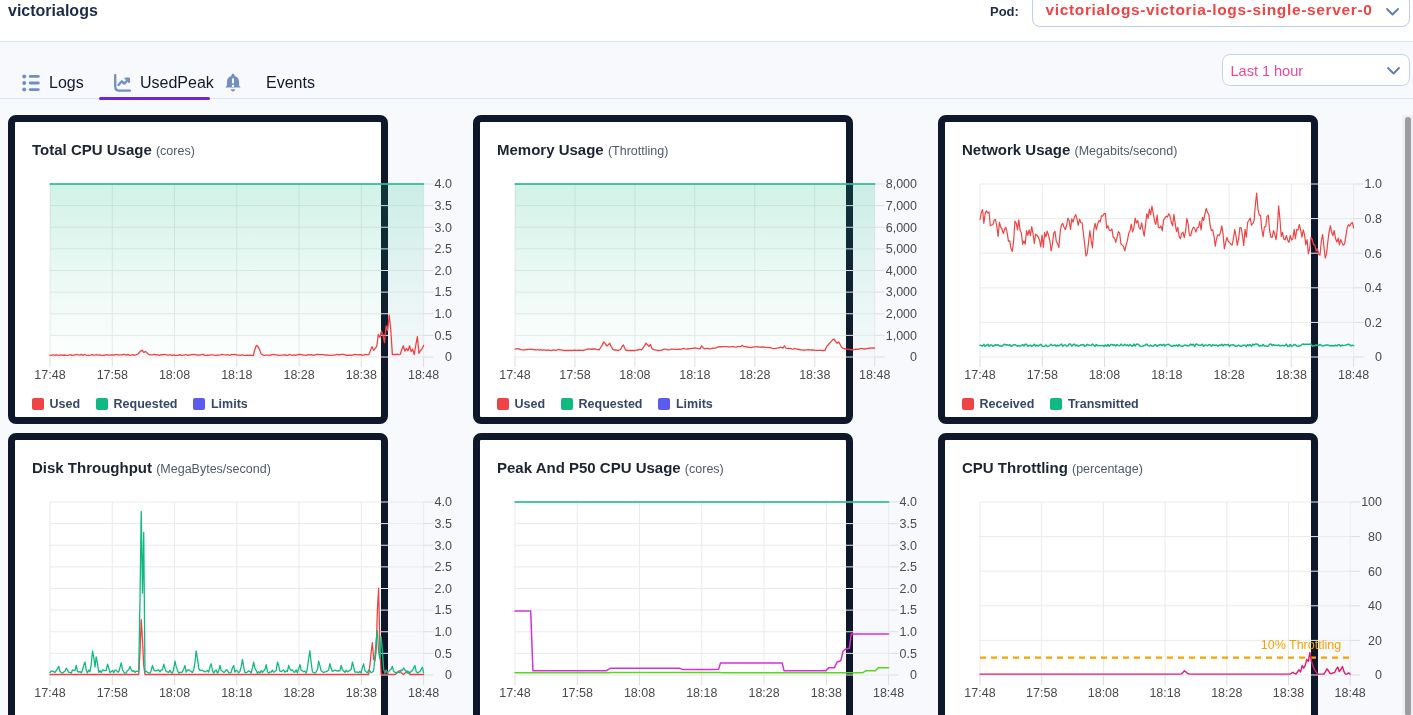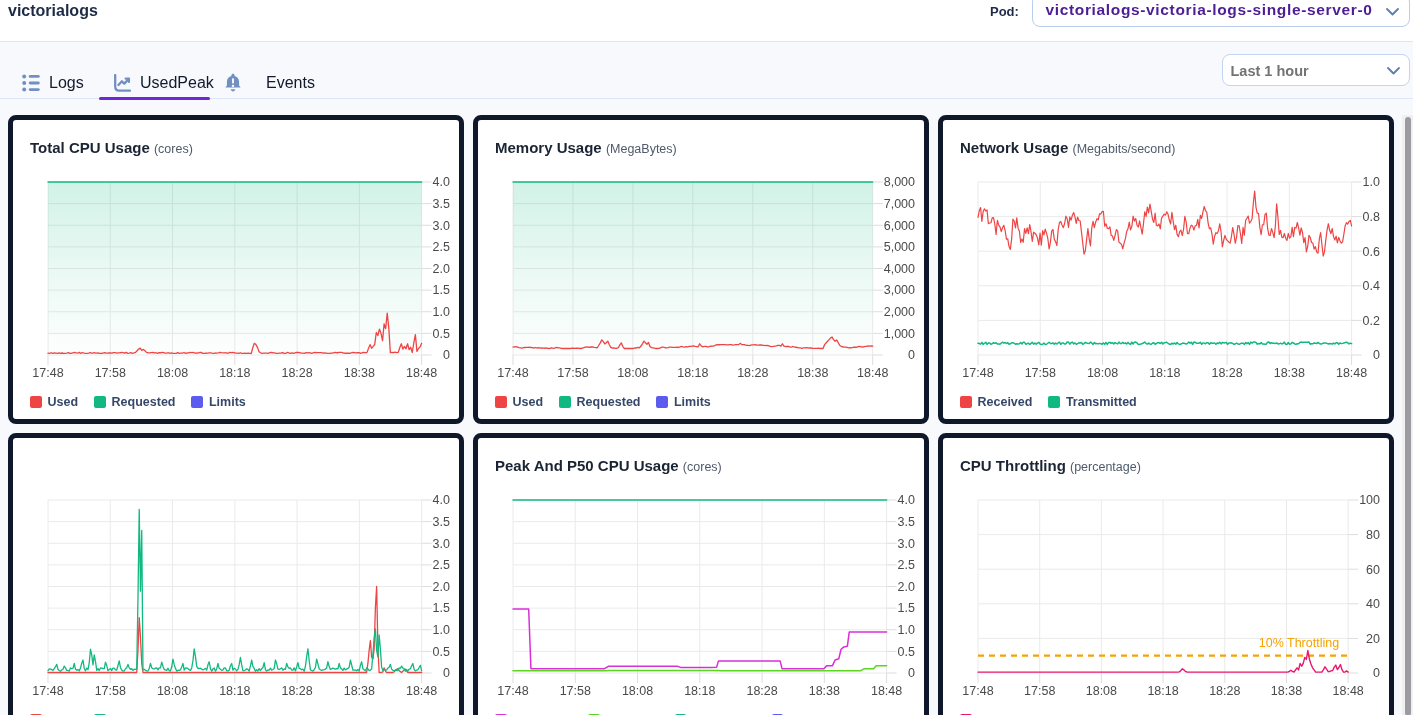--- a/index.html
+++ b/index.html
@@ -5,32 +5,32 @@
 * { margin:0; padding:0; box-sizing:border-box; }
 html,body { width:1413px; height:715px; overflow:hidden; background:#f7f9fd;
   font-family:"Liberation Sans",sans-serif; }
 .hdr { position:absolute; left:0; top:0; width:1413px; height:42px; background:#fff;
   border-bottom:1px solid #dbe6f6;padding-left:8px; }
 .brand { position:absolute; left:8px; top:2px; font-size:16px; font-weight:700; color:#1d2b47; }
 .podlbl { position:absolute; left:990px; top:4px; font-size:13px; font-weight:700; color:#1e2b47; }
 .podsel { position:absolute; left:1032px; top:-6px; width:378px; height:33px; background:#fff;
   border:1px solid #b9cdec; border-radius:8px; }
 .podsel .t { position:absolute; left:0; right:24px; top:6px; text-align:center; font-size:15.5px;
-  font-weight:700; color:#4c1d95; letter-spacing:0.65px; }
+  font-weight:700; color:#ef4444; letter-spacing:0.65px; }
 .tabbar { position:absolute; left:0; top:42px; width:1413px; height:57px; background:#f7f9fd;
   border-bottom:1px solid #dbe6f6; }
 .tab { position:absolute; top:16px; height:34px; display:flex; align-items:flex-end; gap:9px;
   font-size:16px; font-weight:500; color:#121a2b; }
 .uline { position:absolute; left:99px; top:55px; width:111px; height:3px; background:#6d28d9;
   border-radius:2px; }
 .hoursel { position:absolute; left:1222px; top:12px; width:188px; height:32px; background:#fff;
   border:1px solid #c2d4f0; border-radius:8px; }
-.hoursel .t { position:absolute; left:7.5px; top:7.5px; font-size:14.5px; color:#737373;font-weight:bold; }
+.hoursel .t { position:absolute; left:7.5px; top:7.5px; font-size:14.5px; color:#ec4899; }
 .content { position:absolute; left:0; top:99px; width:1413px; height:616px; }
-.card { position:absolute; width:456px; height:309px; background:#fff; border:5px solid #0f172a;
+.card { position:absolute; width:380px; height:309px; background:#fff; border:7px solid #0f172a;
   border-radius:8px; }
 .ct { position:absolute; left:17px; top:19px; font-size:15px; font-weight:700; color:#1b2433; }
 .cu { font-size:12.5px; font-weight:400; color:#4e5a6b; }
 .legend { position:absolute; left:17px; top:275.5px; display:flex; align-items:center; gap:16px;
   font-size:12.5px; font-weight:700; color:#36486a; }
 .li { display:flex; align-items:center; gap:6px; }
 .sq { width:11.5px; height:11.5px; border-radius:2px; display:inline-block; }
 .sbtrack { position:absolute; left:1402px; top:15.5px; width:11px; height:601px; background:#f0f0f0; }
 .sbthumb { position:absolute; left:2.5px; top:2px; width:6.5px; height:599px; background:#9b9ba1;
   border-radius:3.5px; }
@@ -101,21 +101,21 @@
         <path d="M35 233.12 L36.56 233.32 L38.13 232.75 L39.69 233.4 L41.25 232.88 L42.82 233.08 L44.38 233.42 L45.94 232.92 L47.51 233.44 L49.07 233 L50.63 233.41 L52.2 233.38 L53.76 233.01 L55.32 232.56 L56.89 233.35 L58.45 233.24 L60.01 232.78 L61.58 232.42 L63.14 232.84 L64.7 233.04 L66.27 232.39 L67.83 233.43 L69.39 232.52 L70.96 233.16 L72.52 233.32 L74.08 233.35 L75.65 233.14 L77.21 232.57 L78.77 233.28 L80.34 232.83 L81.9 232.77 L83.46 233.07 L85.03 232.87 L86.59 233.42 L88.15 233.42 L89.71 233.25 L91.28 232.72 L92.84 233.01 L94.4 233.13 L95.97 232.83 L97.53 232.98 L99.09 233.15 L100.66 232.59 L102.22 232.7 L103.78 233.21 L105.35 232.84 L106.91 232.9 L108.47 232.5 L110.04 232.67 L111.6 233.16 L113.16 232.38 L114.73 233.35 L116.29 233.02 L117.85 232.63 L119.42 233.32 L120.98 232.94 L122.54 232.4 L124.11 230.71 L125.67 229.02 L127.23 228.08 L128.8 230.52 L130.36 229.38 L131.92 230.72 L133.49 232.37 L135.05 232.83 L136.61 232.97 L138.18 232.54 L139.74 232.42 L141.3 232.95 L142.87 232.74 L144.43 233.42 L145.99 232.7 L147.56 232.76 L149.12 232.37 L150.68 232.56 L152.25 233.17 L153.81 233.05 L155.37 232.73 L156.94 233.46 L158.5 232.97 L160.06 233.3 L161.63 233.35 L163.19 233.42 L164.75 232.62 L166.32 233.34 L167.88 233.21 L169.44 233.05 L171.01 232.51 L172.57 233.4 L174.13 232.98 L175.7 232.87 L177.26 232.49 L178.82 232.56 L180.39 232.51 L181.95 233.17 L183.51 233.02 L185.08 233.08 L186.64 232.49 L188.2 232.41 L189.77 233.32 L191.33 233.29 L192.89 233.23 L194.46 233.22 L196.02 232.94 L197.58 232.82 L199.14 233.19 L200.71 233.48 L202.27 233.02 L203.83 233.07 L205.4 232.85 L206.96 232.41 L208.52 232.71 L210.09 232.91 L211.65 232.79 L213.21 232.73 L214.78 233.43 L216.34 232.47 L217.9 232.61 L219.47 232.5 L221.03 232.59 L222.59 233.05 L224.16 233.04 L225.72 233.37 L227.28 232.77 L228.85 233.42 L230.41 233.41 L231.97 233.25 L233.54 233.3 L235.1 233.1 L236.66 233.43 L238.23 233.49 L239.79 227.76 L241.35 223.32 L242.92 224.62 L244.48 227.39 L246.04 231.73 L247.61 232.8 L249.17 233.32 L250.73 233.2 L252.3 233.1 L253.86 233.08 L255.42 233.35 L256.99 232.53 L258.55 232.37 L260.11 232.96 L261.68 232.94 L263.24 233.39 L264.8 233.37 L266.37 233.1 L267.93 233.19 L269.49 232.55 L271.06 233.3 L272.62 233.46 L274.18 232.42 L275.75 232.89 L277.31 233.32 L278.87 232.88 L280.44 233.46 L282 232.89 L283.56 232.39 L285.13 232.52 L286.69 232.7 L288.25 233.19 L289.82 233.07 L291.38 233.3 L292.94 232.62 L294.51 232.89 L296.07 232.61 L297.63 233.12 L299.2 233.24 L300.76 232.57 L302.32 232.38 L303.88 232.53 L305.45 232.58 L307.01 232.57 L308.57 232.65 L310.14 233.23 L311.7 232.9 L313.26 233.09 L314.83 233.45 L316.39 233.45 L317.95 233.17 L319.52 233.19 L321.08 232.71 L322.64 232.41 L324.21 232.98 L325.77 232.43 L327.33 232.38 L328.9 232.41 L330.46 233.08 L332.02 233.24 L333.59 233.23 L335.15 233.27 L336.71 233.26 L338.28 232.78 L339.84 232.47 L341.4 232.54 L342.97 232.95 L344.53 232.75 L346.09 232.59 L347.66 233.39 L349.22 232.74 L350.78 232.46 L352.35 232.61 L353.91 232.64 L355.47 228.49 L357.04 224.62 L358.6 228.35 L360.16 226.35 L361.73 224.38 L363.29 212.51 L364.85 215.54 L366.42 209.05 L367.98 213.38 L369.54 220.58 L371.11 203.86 L372.67 208.59 L374.23 193.05 L375.8 208.19 L377.36 232.61 L378.92 232.48 L380.49 232.72 L382.05 232.05 L383.61 232.53 L385.18 232.44 L386.74 227.78 L388.3 223.75 L389.87 229.14 L391.43 226.35 L392.99 228.79 L394.56 223.75 L396.12 229.69 L397.68 227.22 L399.25 232.51 L400.81 222.98 L402.37 214.67 L403.94 231.41 L405.5 228.51 L407.06 226.89 L408.62 223.32" fill="none" stroke="#ef4444" stroke-width="1.3" stroke-linejoin="round" stroke-linecap="round"></path>
         <path d="M35 62 L408.62 62" fill="none" stroke="#10b981" stroke-width="1.3" stroke-linejoin="round" stroke-linecap="round"></path>
       </svg>
       <div class="legend">
         <span class="li"><span class="sq" style="background:#ef4444"></span>Used</span>
         <span class="li"><span class="sq" style="background:#10b981"></span>Requested</span>
         <span class="li"><span class="sq" style="background:#5b5bf0"></span>Limits</span>
       </div>
     </div>
 <div class="card" style="left:473px;top:15.5px">
-      <div class="ct">Memory Usage <span class="cu">(MegaBytes)</span></div>
+      <div class="ct">Memory Usage <span class="cu">(Throttling)</span></div>
       <svg width="456" height="280" viewBox="0 0 456 280" style="position:absolute;left:0;top:0;overflow:visible">
         <defs>
           <linearGradient id="gfb" x1="0" y1="0" x2="0" y2="1">
             <stop offset="0" stop-color="#10b981" stop-opacity="0.19"></stop>
             <stop offset="0.55" stop-color="#10b981" stop-opacity="0.08"></stop>
             <stop offset="1" stop-color="#10b981" stop-opacity="0.008"></stop>
           </linearGradient>
         </defs>
         <line x1="35" y1="62" x2="35" y2="235" stroke="#eaeaea" stroke-width="1"></line>
         <line x1="94.95" y1="62" x2="94.95" y2="235" stroke="#eaeaea" stroke-width="1"></line>
@@ -226,20 +226,21 @@
         <text x="408.62" y="257" font-size="12.5" fill="#4a4a4a" text-anchor="middle">18:48</text>
         <path d="M35 97.29 L36.29 90.75 L37.59 87.57 L38.88 101.44 L40.17 91.49 L41.46 88.88 L42.76 91.03 L44.05 89.95 L45.34 103.61 L46.64 103.04 L47.93 102.72 L49.22 97.92 L50.51 97.61 L51.81 104.1 L53.1 114.47 L54.39 100.24 L55.69 105.08 L56.98 106.96 L58.27 111.6 L59.56 107.59 L60.86 105.28 L62.15 110.69 L63.44 119.16 L64.73 118.79 L66.03 126.58 L67.32 129.44 L68.61 119.18 L69.91 99.21 L71.2 101.1 L72.49 107.87 L73.78 97.73 L75.08 108.17 L76.37 110.99 L77.66 122.39 L78.96 118.99 L80.25 122.29 L81.54 108.53 L82.83 113.45 L84.13 107.79 L85.42 113.69 L86.71 104.58 L88.01 111.73 L89.3 121.4 L90.59 112.2 L91.88 113.27 L93.18 114.74 L94.47 118 L95.76 124.89 L97.06 113.12 L98.35 125.1 L99.64 110.67 L100.93 114.86 L102.23 109.08 L103.52 113.2 L104.81 118.5 L106.11 129 L107.4 122.34 L108.69 111.08 L109.98 109.39 L111.28 119.33 L112.57 121.62 L113.86 125.53 L115.15 110.11 L116.45 102.68 L117.74 101.47 L119.03 105.01 L120.33 107.66 L121.62 103.52 L122.91 96.16 L124.2 98.74 L125.5 107.42 L126.79 96.85 L128.08 100.16 L129.38 95.26 L130.67 92.5 L131.96 96.87 L133.25 103.42 L134.55 97.05 L135.84 100.51 L137.13 100.8 L138.43 111.69 L139.72 122.87 L141.01 134.04 L142.3 131.02 L143.6 119.85 L144.89 108.68 L146.18 118.63 L147.48 125.81 L148.77 107.85 L150.06 101.28 L151.35 107.62 L152.65 102.23 L153.94 98.59 L155.23 99.83 L156.53 93.73 L157.82 94.09 L159.11 91.59 L160.4 91.43 L161.7 106.23 L162.99 103.72 L164.28 108.25 L165.57 108.64 L166.87 106.95 L168.16 115.15 L169.45 115.99 L170.75 120.35 L172.04 115.62 L173.33 109.58 L174.62 110.93 L175.92 121.96 L177.21 123.08 L178.5 124.45 L179.8 128.79 L181.09 123.12 L182.38 118.64 L183.67 111.61 L184.97 108.77 L186.26 102.09 L187.55 109.92 L188.85 106.34 L190.14 96.17 L191.43 101.02 L192.72 98.43 L194.02 105.27 L195.31 107.23 L196.6 100.78 L197.9 107.55 L199.19 114.08 L200.48 103.59 L201.77 91.76 L203.07 96.33 L204.36 87.17 L205.65 92.78 L206.95 84.18 L208.24 91.35 L209.53 99.16 L210.82 102.49 L212.12 93.21 L213.41 105.32 L214.7 105.92 L215.99 103.92 L217.29 108.94 L218.58 98.05 L219.87 96.12 L221.17 94.2 L222.46 95.09 L223.75 91.72 L225.04 94.31 L226.34 100.01 L227.63 103.96 L228.92 92.23 L230.22 101.66 L231.51 109.76 L232.8 105.22 L234.09 114.39 L235.39 116.71 L236.68 111.63 L237.97 110.03 L239.27 115.55 L240.56 109.4 L241.85 96.39 L243.14 101.79 L244.44 113.54 L245.73 113.75 L247.02 108.2 L248.32 105.23 L249.61 106.07 L250.9 110.16 L252.19 105.91 L253.49 105.3 L254.78 99.44 L256.07 107.96 L257.37 95.31 L258.66 98.47 L259.95 91.97 L261.24 86.47 L262.54 90.72 L263.83 92.37 L265.12 103.26 L266.41 108.77 L267.71 107.83 L269 114.06 L270.29 124.19 L271.59 116.52 L272.88 112.68 L274.17 113.41 L275.46 110.66 L276.76 103.74 L278.05 111.93 L279.34 126.79 L280.64 120.65 L281.93 115.33 L283.22 119.26 L284.51 120.67 L285.81 121.97 L287.1 123.03 L288.39 116.78 L289.69 107.48 L290.98 114.21 L292.27 123.27 L293.56 117.12 L294.86 105.56 L296.15 105.74 L297.44 113.75 L298.74 123.46 L300.03 107.47 L301.32 115.28 L302.61 100.56 L303.91 98.34 L305.2 95.99 L306.49 103.07 L307.79 101.7 L309.08 98.61 L310.37 82.65 L311.66 71.15 L312.96 87.12 L314.25 93.07 L315.54 93.31 L316.83 107.33 L318.13 114.76 L319.42 104.75 L320.71 104.77 L322.01 94.39 L323.3 93.08 L324.59 108.18 L325.88 115.23 L327.18 115.37 L328.47 108.52 L329.76 112.39 L331.06 117.72 L332.35 106.24 L333.64 83.79 L334.93 97.26 L336.23 114.46 L337.52 110.34 L338.81 117.09 L340.11 117.7 L341.4 113.47 L342.69 118.18 L343.98 120.46 L345.28 113.34 L346.57 118.05 L347.86 116.6 L349.16 107.44 L350.45 116.78 L351.74 107.44 L353.03 108.02 L354.33 102.49 L355.62 107.8 L356.91 115.14 L358.21 107.94 L359.5 112.48 L360.79 122.62 L362.08 117.62 L363.38 131.84 L364.67 126.72 L365.96 115.4 L367.25 117.5 L368.55 122.49 L369.84 123.07 L371.13 129.04 L372.43 126.66 L373.72 132.15 L375.01 133.16 L376.3 119.21 L377.6 112.51 L378.89 124.27 L380.18 136.03 L381.48 131.91 L382.77 120.15 L384.06 110.05 L385.35 103.72 L386.65 110.29 L387.94 113.68 L389.23 108.52 L390.53 116.61 L391.82 119.97 L393.11 116.08 L394.4 122.98 L395.7 117.38 L396.99 120.81 L398.28 123.16 L399.58 121.81 L400.87 114.06 L402.16 105.75 L403.45 102.68 L404.75 104.06 L406.04 101.51 L407.33 100.48 L408.62 106.04" fill="none" stroke="#ef4444" stroke-width="1.2" stroke-linejoin="round" stroke-linecap="round"></path>
         <path d="M35 223.33 L36.29 223.54 L37.59 224.11 L38.88 222.35 L40.17 224.43 L41.46 223.23 L42.76 222.27 L44.05 224.25 L45.34 223.1 L46.64 222.95 L47.93 224.35 L49.22 223.53 L50.51 222.74 L51.81 223.35 L53.1 222.69 L54.39 224.07 L55.69 223.87 L56.98 224.18 L58.27 223.22 L59.56 222.21 L60.86 223.02 L62.15 222.57 L63.44 223.52 L64.73 222.64 L66.03 224.2 L67.32 223.74 L68.61 222.81 L69.91 222.69 L71.2 223.43 L72.49 224.23 L73.78 223.8 L75.08 223.94 L76.37 223.77 L77.66 222.49 L78.96 223.96 L80.25 222.3 L81.54 222.32 L82.83 224.31 L84.13 223.53 L85.42 223.26 L86.71 224.39 L88.01 223.42 L89.3 222.25 L90.59 224.18 L91.88 223 L93.18 224.15 L94.47 223.05 L95.76 222.28 L97.06 223.96 L98.35 224.43 L99.64 224.24 L100.93 223.14 L102.23 224.4 L103.52 224.24 L104.81 223.24 L106.11 222.22 L107.4 223.43 L108.69 223.48 L109.98 222.9 L111.28 224.22 L112.57 223.04 L113.86 224.03 L115.15 222.97 L116.45 222.13 L117.74 224.32 L119.03 223.1 L120.33 222.98 L121.62 224.09 L122.91 223.8 L124.2 222.04 L125.5 222.03 L126.79 224.15 L128.08 222.74 L129.38 222.14 L130.67 223.87 L131.96 222.97 L133.25 224.34 L134.55 223.56 L135.84 222.81 L137.13 223.02 L138.43 222.57 L139.72 224.24 L141.01 223.61 L142.3 222.35 L143.6 223.03 L144.89 223.35 L146.18 223.47 L147.48 222.06 L148.77 223.06 L150.06 224.4 L151.35 222.51 L152.65 223.65 L153.94 223.4 L155.23 223.93 L156.53 223.37 L157.82 223.66 L159.11 224.23 L160.4 222.92 L161.7 224.2 L162.99 222.55 L164.28 224.39 L165.57 222.56 L166.87 222.49 L168.16 223.24 L169.45 222.73 L170.75 223.85 L172.04 222.66 L173.33 223.42 L174.62 223.89 L175.92 222.11 L177.21 223.48 L178.5 223.54 L179.8 222.36 L181.09 223.55 L182.38 222.83 L183.67 224.03 L184.97 222.4 L186.26 223.82 L187.55 224.32 L188.85 222.08 L190.14 224.03 L191.43 222.15 L192.72 222.06 L194.02 222.98 L195.31 224.42 L196.6 224.3 L197.9 223.94 L199.19 223.51 L200.48 222.97 L201.77 222.11 L203.07 223.59 L204.36 224.11 L205.65 223.09 L206.95 224.11 L208.24 224.24 L209.53 223.1 L210.82 222.76 L212.12 224.29 L213.41 223.35 L214.7 222.74 L215.99 222.6 L217.29 223.52 L218.58 222.3 L219.87 224.04 L221.17 222.71 L222.46 222.58 L223.75 222.32 L225.04 223.25 L226.34 224.21 L227.63 224.33 L228.92 223.17 L230.22 224.03 L231.51 222.92 L232.8 224.24 L234.09 222.56 L235.39 223.91 L236.68 224.42 L237.97 224.02 L239.27 223.34 L240.56 223.09 L241.85 223.51 L243.14 224.03 L244.44 223.28 L245.73 222.15 L247.02 223.15 L248.32 222.17 L249.61 224.38 L250.9 222.04 L252.19 222.29 L253.49 223.13 L254.78 223.18 L256.07 223.15 L257.37 222.24 L258.66 224.29 L259.95 222.89 L261.24 223.13 L262.54 223.72 L263.83 222.69 L265.12 222.7 L266.41 224.2 L267.71 222.75 L269 223.35 L270.29 223.26 L271.59 222.9 L272.88 224.32 L274.17 222.99 L275.46 223.54 L276.76 222.32 L278.05 223.89 L279.34 222.45 L280.64 222.68 L281.93 222.93 L283.22 222.33 L284.51 224.36 L285.81 223 L287.1 222.96 L288.39 222.8 L289.69 223.46 L290.98 224.28 L292.27 223.99 L293.56 222.97 L294.86 224.01 L296.15 224.29 L297.44 223.59 L298.74 223.31 L300.03 223.15 L301.32 224.38 L302.61 222.57 L303.91 223.64 L305.2 222.55 L306.49 224.43 L307.79 222.14 L309.08 223.02 L310.37 222.08 L311.66 222.06 L312.96 222.43 L314.25 224.19 L315.54 223.6 L316.83 223.89 L318.13 222.56 L319.42 223.98 L320.71 223.91 L322.01 224.18 L323.3 224.16 L324.59 222.17 L325.88 222.08 L327.18 223.54 L328.47 222.65 L329.76 223.31 L331.06 223.18 L332.35 223.55 L333.64 222.91 L334.93 223.88 L336.23 223.83 L337.52 223.19 L338.81 223.97 L340.11 223.38 L341.4 222.16 L342.69 224.39 L343.98 224.2 L345.28 222.51 L346.57 224.31 L347.86 223.84 L349.16 222.38 L350.45 222.98 L351.74 223.91 L353.03 224.31 L354.33 223.78 L355.62 223.72 L356.91 222.51 L358.21 222.08 L359.5 222.54 L360.79 222.26 L362.08 222.19 L363.38 222.32 L364.67 222.22 L365.96 222.1 L367.25 224.22 L368.55 223.68 L369.84 223.85 L371.13 222.98 L372.43 223.26 L373.72 223.61 L375.01 222.42 L376.3 223.48 L377.6 223.94 L378.89 223.78 L380.18 223.33 L381.48 222.97 L382.77 223.07 L384.06 223.38 L385.35 224 L386.65 223.47 L387.94 223.66 L389.23 224.03 L390.53 223.13 L391.82 223.99 L393.11 222.72 L394.4 222.85 L395.7 224.11 L396.99 222.93 L398.28 223.63 L399.58 223.36 L400.87 222.98 L402.16 222.6 L403.45 222.31 L404.75 222.67 L406.04 223.94 L407.33 223.13 L408.62 223.63" fill="none" stroke="#10b981" stroke-width="1.5" stroke-linejoin="round" stroke-linecap="round"></path>
       </svg>
       <div class="legend">
         <span class="li"><span class="sq" style="background:#ef4444"></span>Received</span>
         <span class="li"><span class="sq" style="background:#10b981"></span>Transmitted</span>
       </div>
     </div>
 <div class="card" style="left:8px;top:333.5px">
+      <div class="ct">Disk Throughput <span class="cu">(MegaBytes/second)</span></div>
       <svg width="456" height="280" viewBox="0 0 456 280" style="position:absolute;left:0;top:0;overflow:visible">
         <defs>
           <linearGradient id="gfd" x1="0" y1="0" x2="0" y2="1">
             <stop offset="0" stop-color="#10b981" stop-opacity="0.19"></stop>
             <stop offset="0.55" stop-color="#10b981" stop-opacity="0.08"></stop>
             <stop offset="1" stop-color="#10b981" stop-opacity="0.008"></stop>
           </linearGradient>
         </defs>
         <line x1="35" y1="62" x2="35" y2="235" stroke="#eaeaea" stroke-width="1"></line>
         <line x1="97.27" y1="62" x2="97.27" y2="235" stroke="#eaeaea" stroke-width="1"></line>

